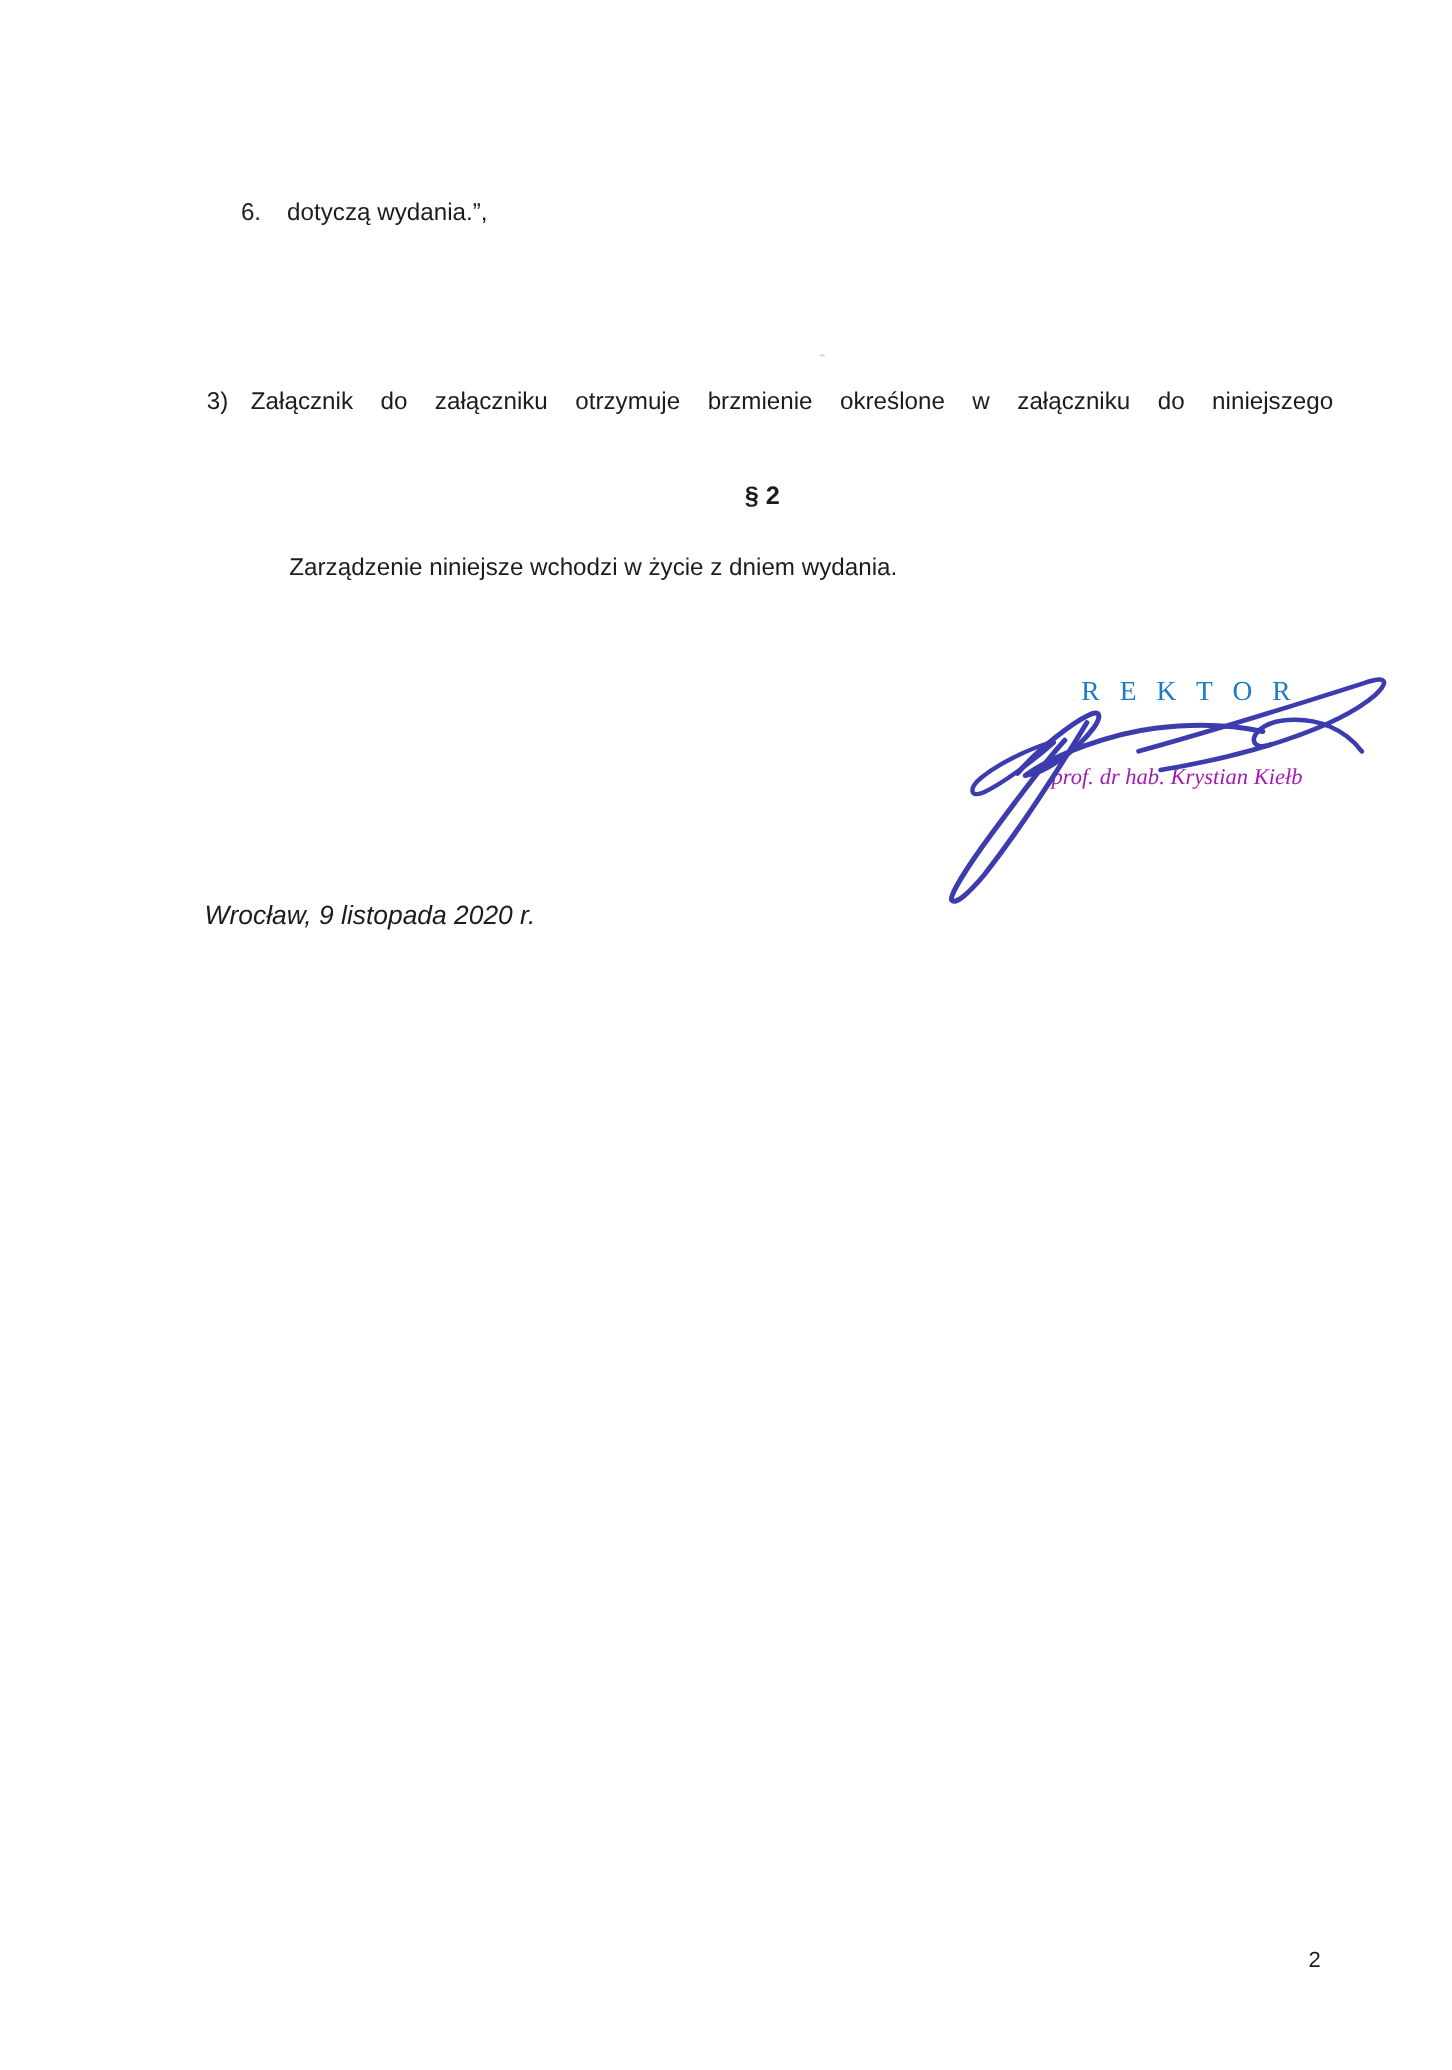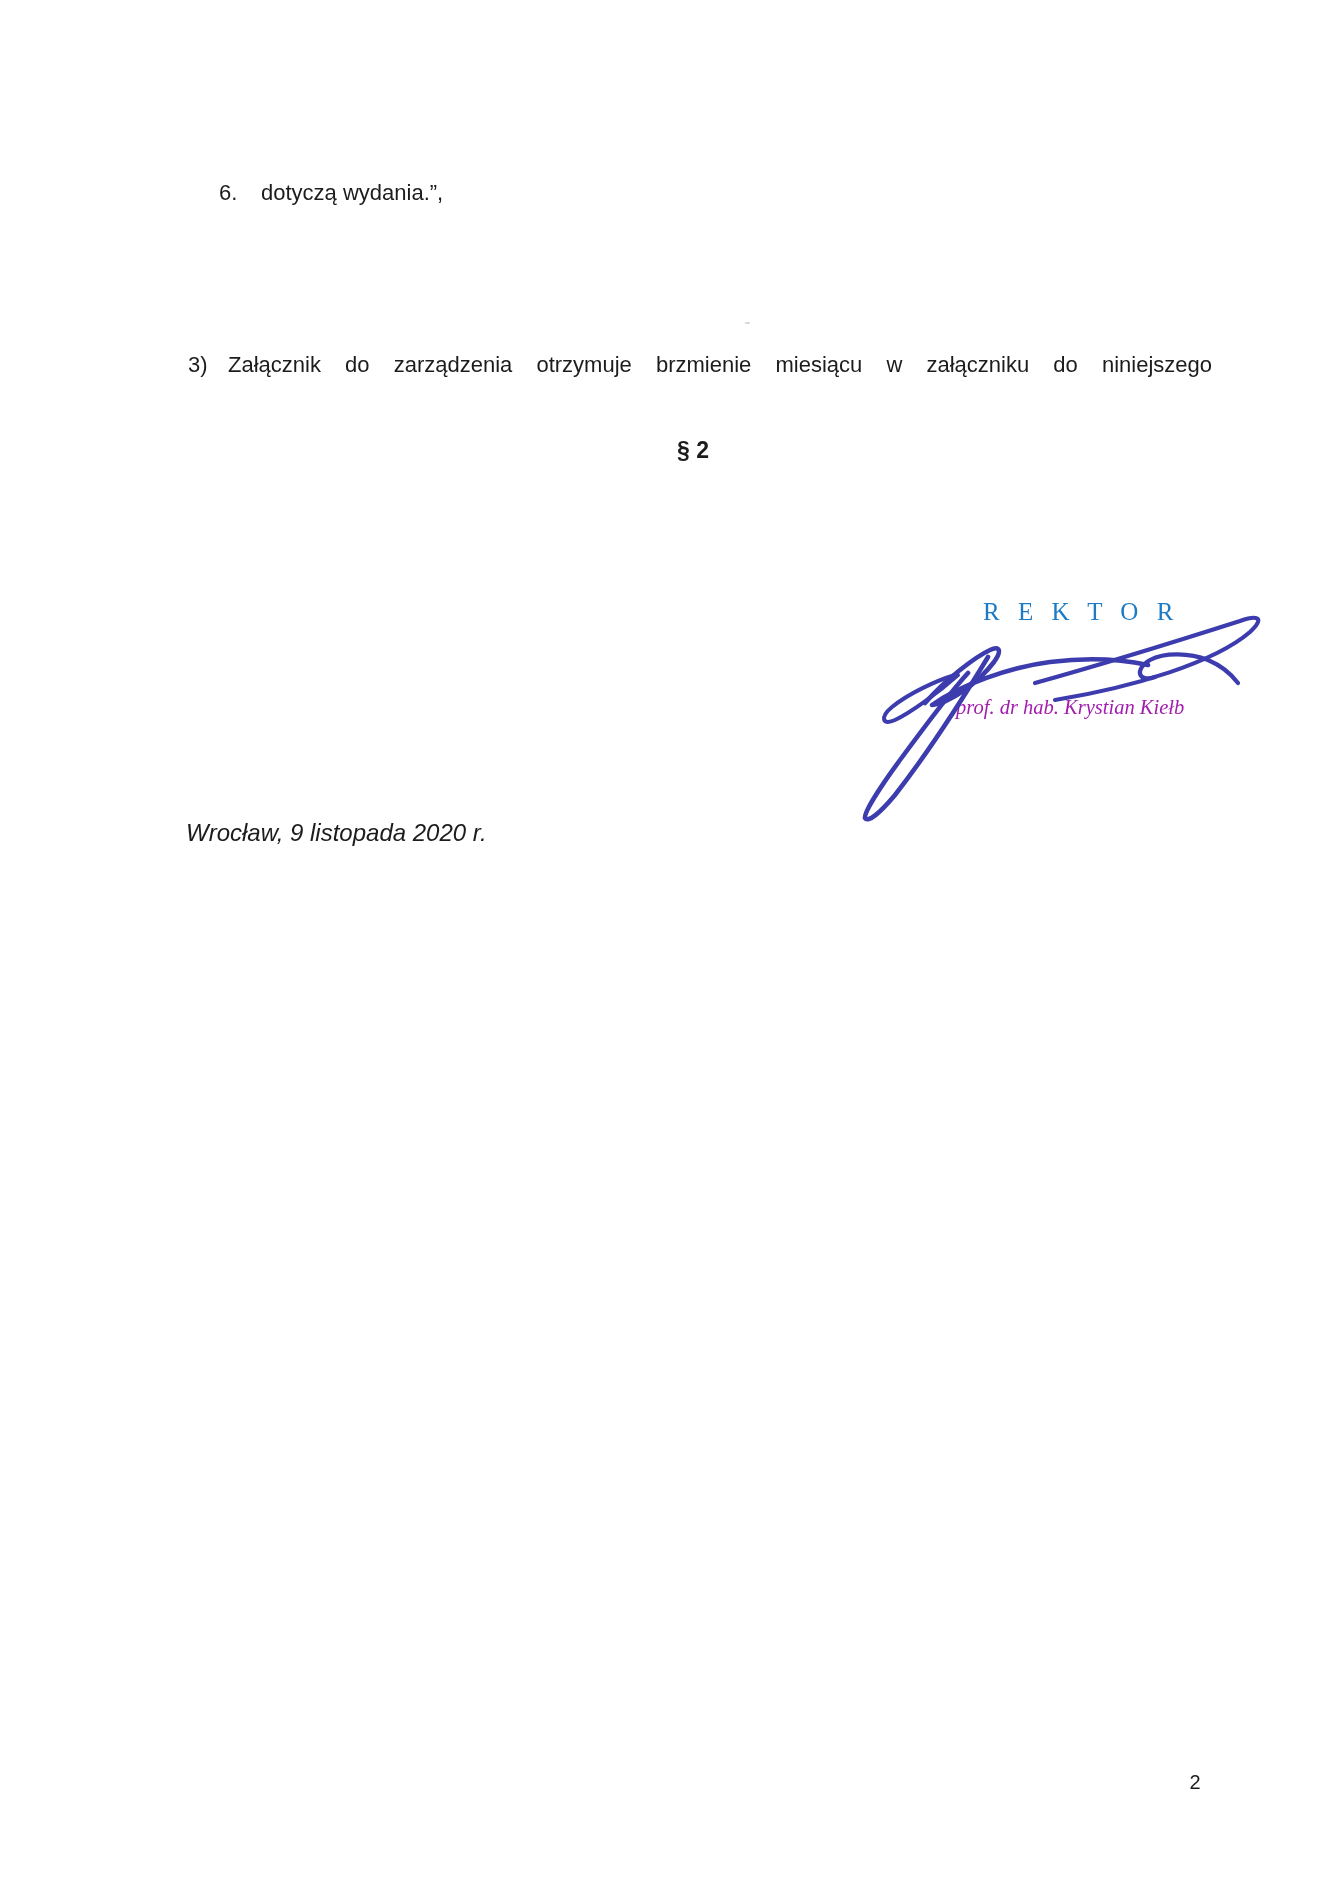--- a/index.html
+++ b/index.html
@@ -60,21 +60,21 @@
     position: absolute;
     left: 263px;
     top: 502px;
     font-size: 22px;
     line-height: 28px;
     white-space: nowrap;
   }
   .rektor-label {
     position: absolute;
     left: 983px;
-    top: 598px;
+    top: 615px;
     font-family: "Liberation Serif", serif;
     font-size: 25px;
     letter-spacing: 6px;
     color: #1d7ac4;
     white-space: nowrap;
   }
   .signer-name {
     position: absolute;
     left: 956px;
     top: 696px;
@@ -123,26 +123,27 @@
   <div class="list-item item6">
     <div class="marker">6.</div>
     <div class="item-body">
       <div class="tline">dotyczą wydania.”,</div>
     </div>
   </div>
 
   <div class="list-item item3">
     <div class="marker">3)</div>
     <div class="item-body">
-      <div class="tline just">Załącznik do zarządzenia otrzymuje brzmienie miesiącu w załączniku do niniejszego</div>
+      <div class="tline just">Załącznik do załączniku otrzymuje brzmienie określone w załączniku do niniejszego</div>
     </div>
   </div>
 
   <div class="section-heading">§ 2</div>
 
+  <div class="effect-sentence">Zarządzenie niniejsze wchodzi w życie z dniem wydania.</div>
 
   <div class="rektor-label">R E K T O R</div>
 
   <div class="signer-name">prof. dr hab. Krystian Kiełb</div>
 
   <svg class="signature-svg" viewBox="0 0 420 225" fill="none" xmlns="http://www.w3.org/2000/svg">
     <g stroke="#3c3cae" stroke-linecap="round" stroke-linejoin="round" fill="none">
 
       <path stroke-width="4.6" d="M 75 98 C 95 75, 125 52, 140 45 C 150 40, 152 46, 144 57 C 128 78, 100 98, 82 100 C 110 80, 160 62, 200 57 C 240 52, 275 55, 298 60"></path>
 

